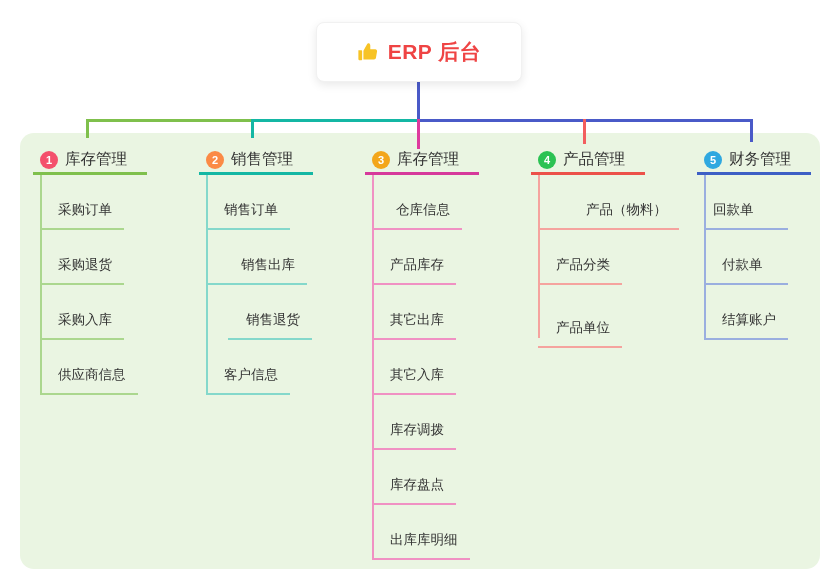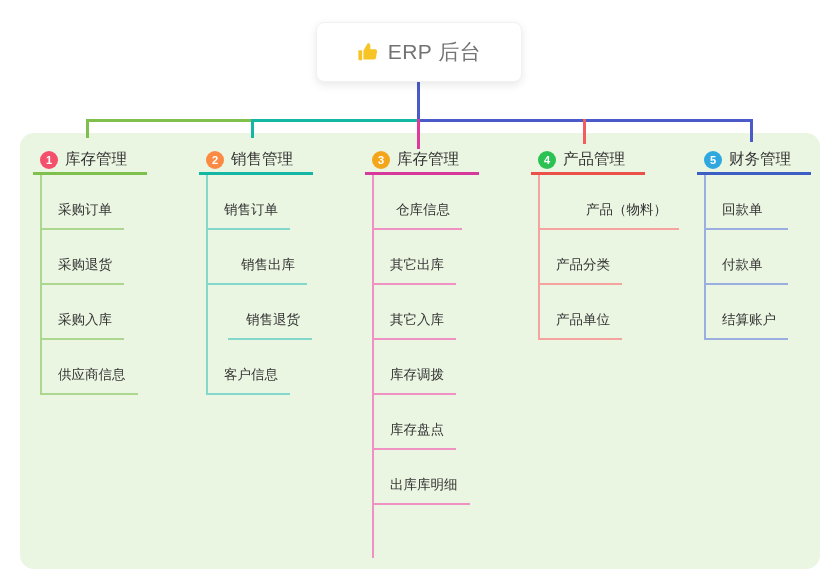--- a/index.html
+++ b/index.html
@@ -24,22 +24,22 @@
     border: 1px solid #f1f1f1;
     border-radius: 8px;
     box-shadow: 0 3px 10px rgba(0,0,0,0.09);
     display: flex; align-items: center; justify-content: center;
     gap: 9px;
     cursor: default;
     z-index: 5;
   }
   .root-node .root-title {
     font-size: 21px;
-    font-weight: 400;
-    color: #737373;
+    font-weight: 700;
+    color: #ef4444;
     letter-spacing: 0.5px;
   }
   .thumb-icon { display: inline-flex; }
   
   .panel {
     position: absolute;
     left: 20px; top: 133px;
     width: 800px; height: 436px;
     border-radius: 14px;
     z-index: 1;
@@ -142,45 +142,46 @@
         </div>
       </div>
       <div class="branch" style="left: 365px;">
         <div class="branch-header" style="border-bottom-color: rgb(214, 57, 155);">
           <span class="badge" style="background: rgb(243, 166, 27);">3</span>
           <span class="branch-title">库存管理</span>
         </div>
         <div class="child-stack">
           <div class="child-vline" style="background: rgb(240, 145, 195); height: 383px;"></div>
           <div class="child-item" style="border-bottom-color: rgb(240, 145, 195); padding-left: 24px;">仓库信息</div>
+          <div class="child-item" style="border-bottom-color: rgb(240, 145, 195);">产品库存</div>
           <div class="child-item" style="border-bottom-color: rgb(240, 145, 195);">其它出库</div>
           <div class="child-item" style="border-bottom-color: rgb(240, 145, 195);">其它入库</div>
           <div class="child-item" style="border-bottom-color: rgb(240, 145, 195);">库存调拨</div>
           <div class="child-item" style="border-bottom-color: rgb(240, 145, 195);">库存盘点</div>
           <div class="child-item" style="border-bottom-color: rgb(240, 145, 195);">出库库明细</div>
         </div>
       </div>
       <div class="branch" style="left: 531px;">
         <div class="branch-header" style="border-bottom-color: rgb(236, 81, 73);">
           <span class="badge" style="background: rgb(43, 194, 83);">4</span>
           <span class="branch-title">产品管理</span>
         </div>
         <div class="child-stack">
           <div class="child-vline" style="background: rgb(245, 163, 158); height: 163px;"></div>
           <div class="child-item" style="border-bottom-color: rgb(245, 163, 158); padding-left: 48px;">产品（物料）</div>
           <div class="child-item" style="border-bottom-color: rgb(245, 163, 158);">产品分类</div>
-          <div class="child-item" style="border-bottom-color: rgb(245, 163, 158);">产品单位</div>
+          <div class="child-item" style="border-bottom-color: rgb(245, 163, 158); margin-top: 8px;">产品单位</div>
         </div>
       </div>
       <div class="branch" style="left: 697px;">
         <div class="branch-header" style="border-bottom-color: rgb(61, 95, 197);">
           <span class="badge" style="background: rgb(47, 168, 224);">5</span>
           <span class="branch-title">财务管理</span>
         </div>
         <div class="child-stack">
           <div class="child-vline" style="background: rgb(154, 174, 223); height: 163px;"></div>
-          <div class="child-item" style="border-bottom-color: rgb(154, 174, 223);">回款单</div>
+          <div class="child-item" style="border-bottom-color: rgb(154, 174, 223); padding-left: 9px;">回款单</div>
           <div class="child-item" style="border-bottom-color: rgb(154, 174, 223);">付款单</div>
           <div class="child-item" style="border-bottom-color: rgb(154, 174, 223);">结算账户</div>
         </div>
       </div>
     </div>
 </div>
 
 </body></html>

